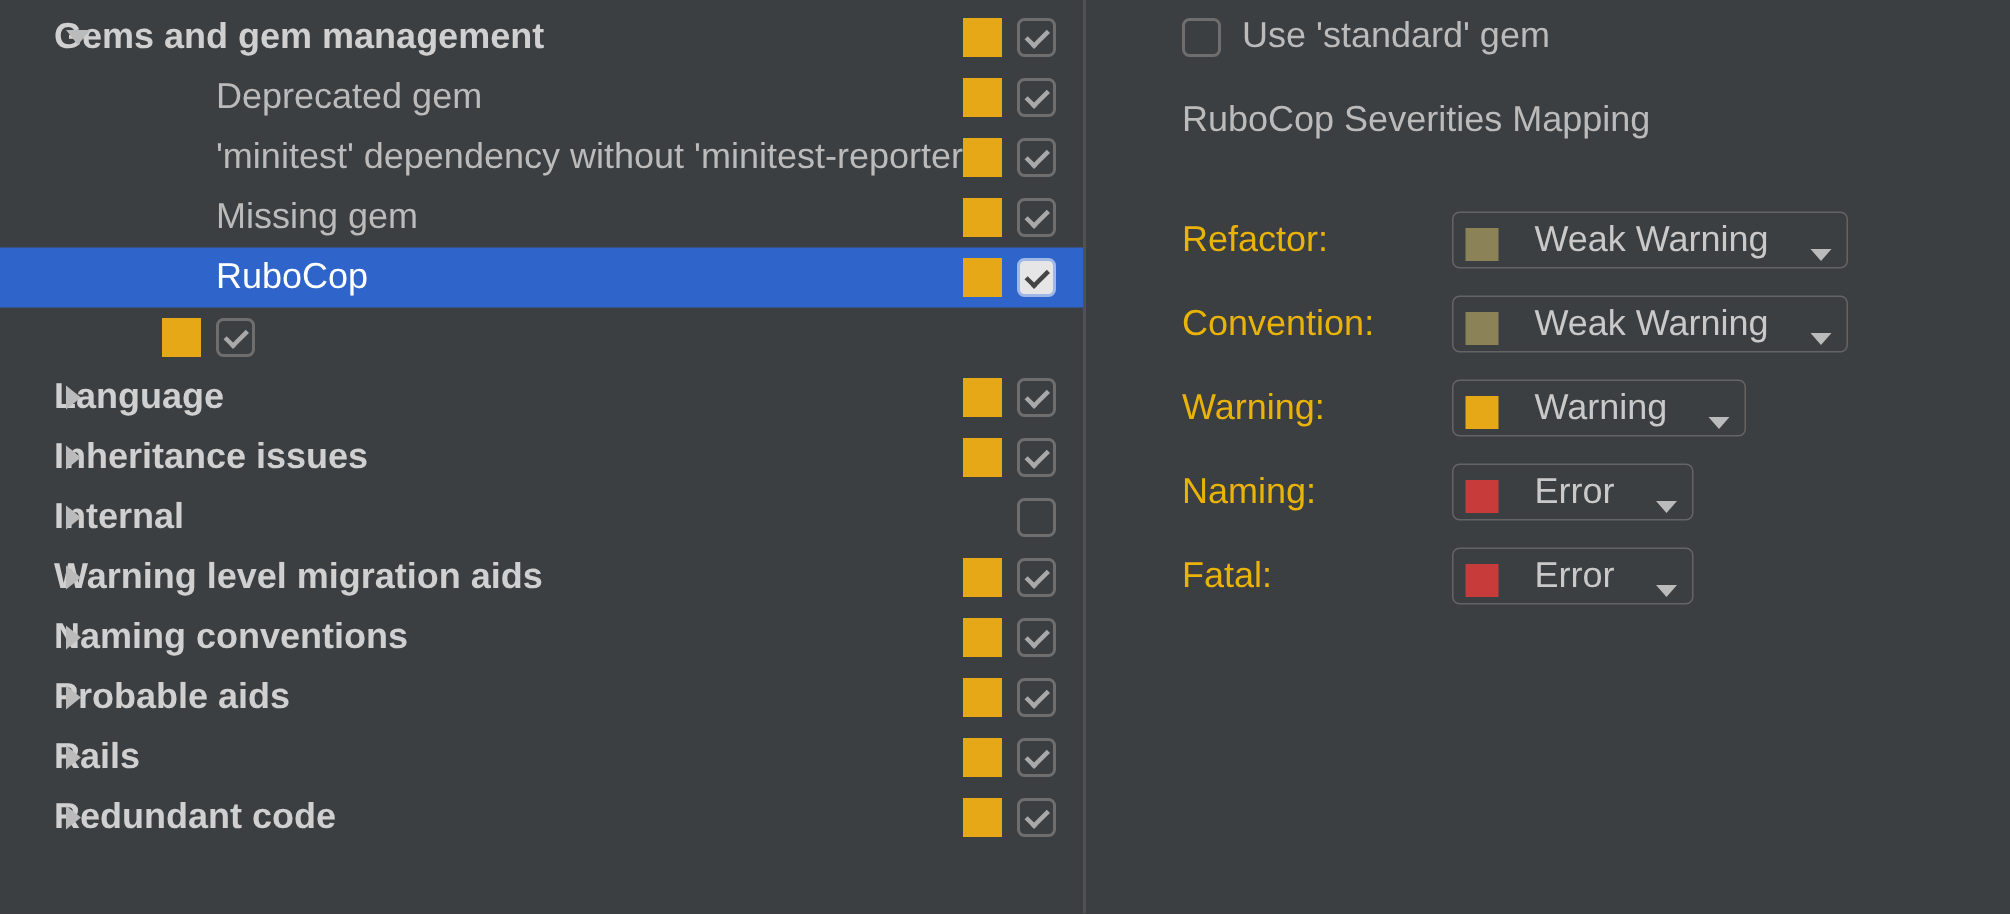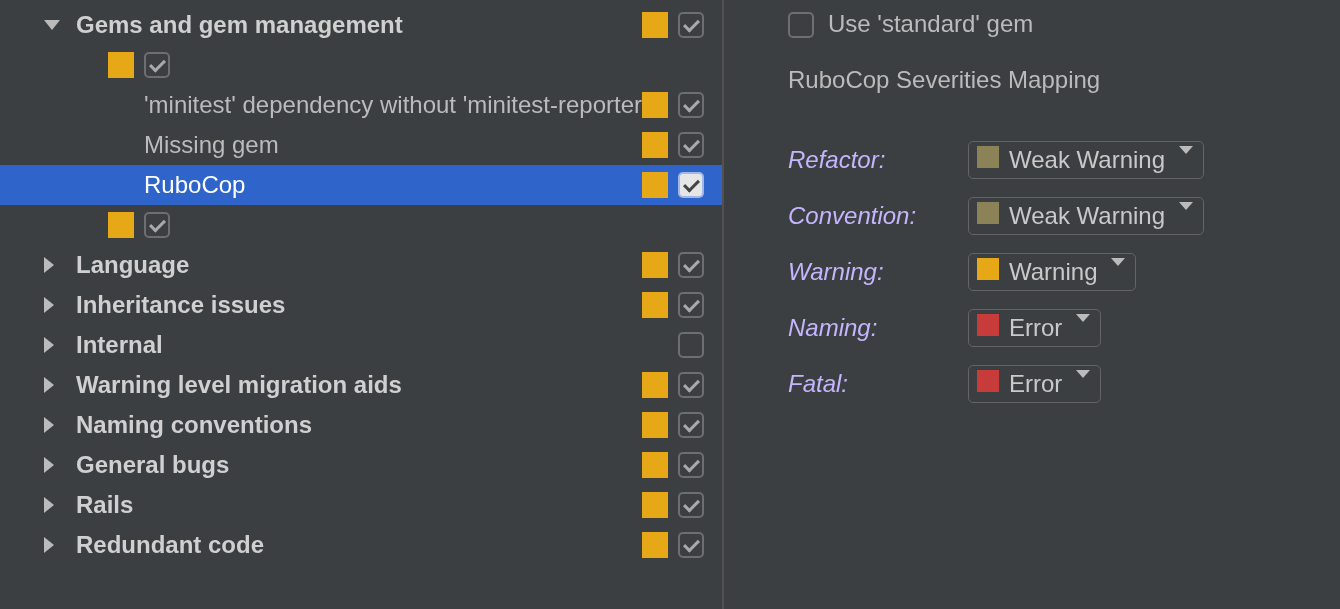--- a/index.html
+++ b/index.html
@@ -26,21 +26,20 @@
   }
   .right-panel {
     flex: 1;
     padding: 10px 0 0 64px;
   }
 
   .tree-row {
     display: flex;
     align-items: center;
     height: 40px;
-    padding-left: 40px;
     position: relative;
   }
   .tree-row.selected { background: #2f65ca; color: #ffffff; }
   .tree-row.child { padding-left: 108px; }
   .tree-row.selected.child { padding-left: 108px; align-items: center; }
 
   .arrow {
     position: absolute;
     left: 44px;
     width: 0; height: 0;
@@ -115,31 +114,30 @@
     color: #bbbbbb;
     margin-bottom: 38px;
   }
   .mapping-row {
     display: flex;
     align-items: center;
     height: 56px;
   }
   .mapping-label {
     width: 180px;
-    color: #c4b5fd;
-    font-style: italic;
+    color: #eab308;
   }
   .dropdown {
     display: inline-flex;
-    align-items: flex-start;
+    align-items: flex-end;
     border: 1px solid #646464;
     border-radius: 5px;
     padding: 4px 10px 4px 8px;
     cursor: pointer;
-    gap: 10px;
+    gap: 24px;
     background: #3c3f41;
   }
   .dd-swatch {
     width: 22px; height: 22px;
   }
   .dd-swatch.weak { background: #8c8257; }
   .dd-swatch.warn { background: #e6a816; }
   .dd-swatch.err  { background: #c73b3b; }
   .dd-label { color: #c9c9c9; }
   .dd-caret {
@@ -156,20 +154,21 @@
 <div class="left-panel">
 
   <div class="tree-row bold">
     <span class="arrow arrow-down"></span>
     <span class="row-label">Gems and gem management</span>
     <span class="row-swatch"></span>
     <span class="row-check checked"></span>
   </div>
 
   <div class="tree-row child">
+    <span class="row-label">Deprecated gem</span>
     <span class="row-swatch"></span>
     <span class="row-check checked"></span>
   </div>
 
   <div class="tree-row child">
     <span class="row-label">'minitest' dependency without 'minitest-reporters'</span>
     <span class="row-swatch"></span>
     <span class="row-check checked"></span>
   </div>
 
@@ -221,21 +220,21 @@
 
   <div class="tree-row bold">
     <span class="arrow arrow-right"></span>
     <span class="row-label">Naming conventions</span>
     <span class="row-swatch"></span>
     <span class="row-check checked"></span>
   </div>
 
   <div class="tree-row bold">
     <span class="arrow arrow-right"></span>
-    <span class="row-label">General bugs</span>
+    <span class="row-label">Probable aids</span>
     <span class="row-swatch"></span>
     <span class="row-check checked"></span>
   </div>
 
   <div class="tree-row bold">
     <span class="arrow arrow-right"></span>
     <span class="row-label">Rails</span>
     <span class="row-swatch"></span>
     <span class="row-check checked"></span>
   </div>

